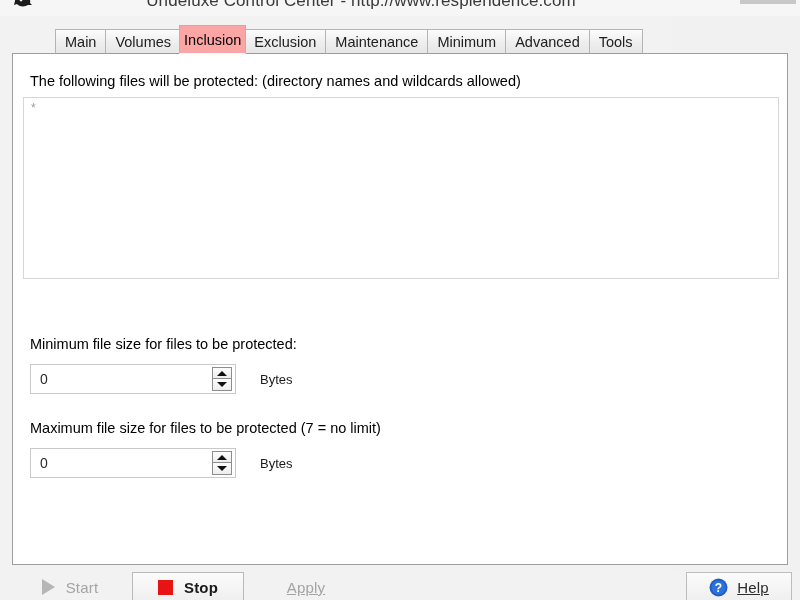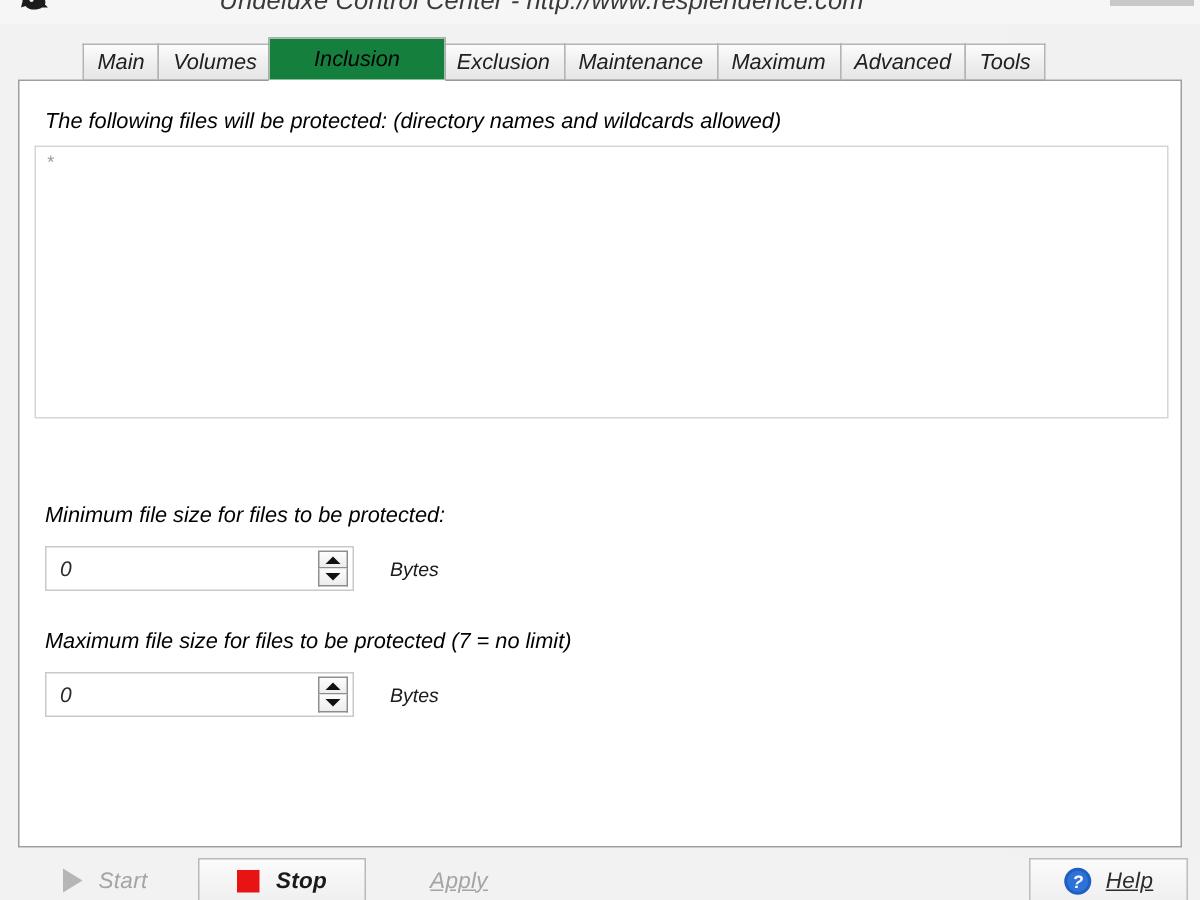--- a/index.html
+++ b/index.html
@@ -11,21 +11,20 @@
     background: #f1f1f1;
     font-family: "Liberation Sans", sans-serif;
   }
 
   #app {
     position: relative;
     width: 672px;
     height: 600px;
     background: #f2f2f2;
     box-sizing: border-box;
-    font-style: italic;
   }
 
   
   .titlebar {
     position: absolute;
     left: 0;
     top: -14px;
     width: 800px;
     height: 30px;
     background: #f6f6f6;
@@ -109,23 +108,23 @@
     border: 1px solid #b4b4b4;
     border-bottom: 1px solid #9a9a9a;
     margin-right: -1px;
     white-space: nowrap;
     font-family: "Liberation Sans", sans-serif;
     position: relative;
   }
   .tab.selected {
     height: 29px;
     line-height: 28px;
-    background: #15803d;
+    background: #fca5a5;
     border-bottom: 1px solid #ffffff;
-    padding: 0 29px;
+    padding: 0 4px;
     z-index: 9;
     color: #000;
     margin-left: -1px;
     margin-right: -2px;
   }
 
   
   .tabpage {
     position: absolute;
     left: 12px;
@@ -324,21 +323,21 @@
     <div class="tab selected">
       <span>Inclusion</span>
     </div>
     <div class="tab">
       <span>Exclusion</span>
     </div>
     <div class="tab">
       <span>Maintenance</span>
     </div>
     <div class="tab">
-      <span>Maximum</span>
+      <span>Minimum</span>
     </div>
     <div class="tab">
       <span>Advanced</span>
     </div>
     <div class="tab">
       <span>Tools</span>
     </div>
   </div>
 
   <div class="tabpage">

